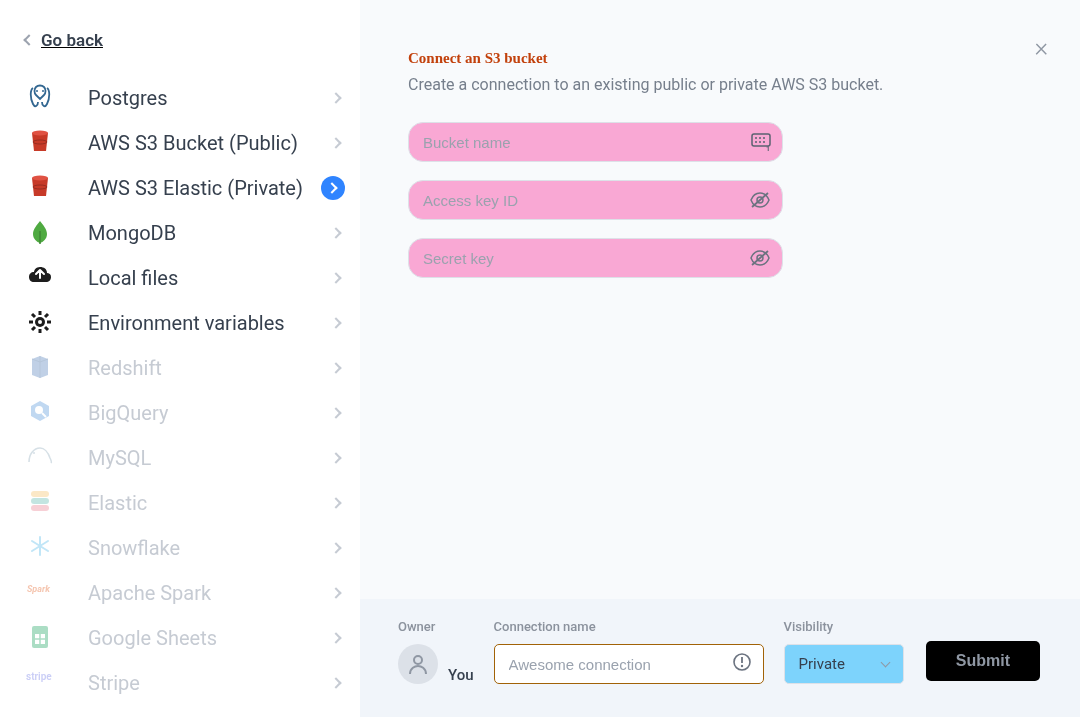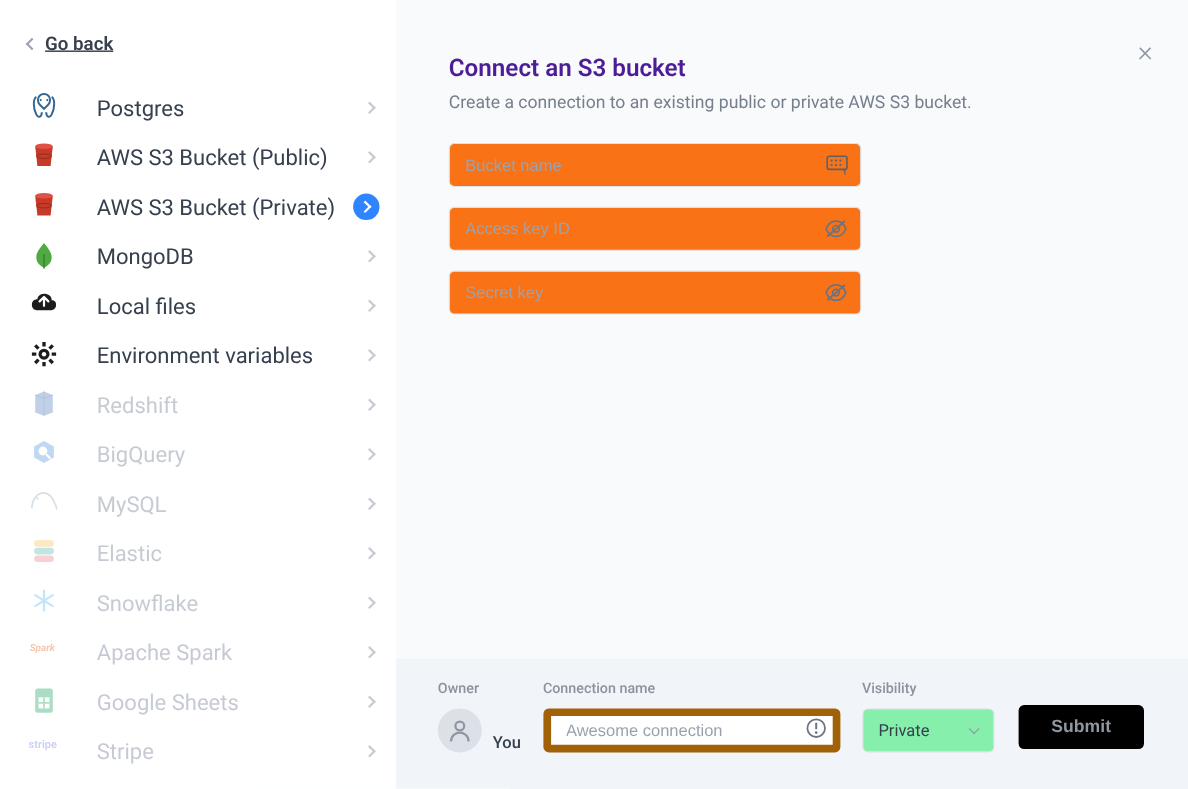--- a/index.html
+++ b/index.html
@@ -101,42 +101,43 @@
   font-size: 26px;
   color: #8f97a3;
   cursor: pointer;
   font-weight: 300;
 }
 .content {
   padding: 50px 48px 0 48px;
   flex: 1;
 }
 .content h1 {
-  font-size: 22px;
+  font-size: 15px;
   font-weight: 600;
-  color: #4c1d95;
+  color: #c2410c;
   margin-bottom: 8px;
+  font-family: Liberation Serif, serif;
 }
 .content p.sub {
   font-size: 16px;
   color: #767f8c;
   margin-bottom: 28px;
 }
 .field {
   position: relative;
   width: 375px;
   margin-bottom: 18px;
 }
 .field input {
   width: 100%;
   height: 40px;
   padding: 0 42px 0 14px;
   border: 1px solid #dde1e8;
-  border-radius: 5px;
-  background: #f97316;
+  border-radius: 15px;
+  background: #f9a8d4;
   font-size: 15px;
   color: #333;
   outline: none;
 }
 .field input::placeholder { color: #9aa2ae; }
 .field .right-icon {
   position: absolute;
   right: 12px;
   top: 50%;
   transform: translateY(-50%);
@@ -160,32 +161,32 @@
 .owner-row { display:flex; align-items:flex-end; gap:10px; }
 .avatar {
   width: 40px; height:40px; border-radius:50%;
   background:#dce1e8;
   display:flex;align-items:center;justify-content:center;
 }
 .owner-you { font-size:15px; color:#36404e; font-weight:500; }
 .conn-input-wrap { position:relative; width:270px; }
 .conn-input-wrap input {
   width:100%; height:40px;
-  border:7px solid #a16207; border-radius:5px;
+  border:1px solid #a16207; border-radius:5px;
   background:#fff; padding:0 40px 0 14px;
   font-size:15px; outline:none;
 }
 .conn-input-wrap input::placeholder{color:#9aa2ae;}
 .conn-input-wrap .warn-icon{
   position:absolute;right:12px;top:50%;transform:translateY(-50%);
 }
 .vis-select {
   width:120px; height:40px;
   border:1px solid #dde1e8; border-radius:5px;
-  background:#86efac; padding:4px 14px;
+  background:#7dd3fc; padding:4px 14px;
   display:flex;align-items:center;justify-content:space-between;
   font-size:15px; color:#36404e; cursor:pointer;
 }
 .vis-select .sel-chev{
   width:7px;height:7px;
   border-right:1.5px solid #8f97a3;
   border-bottom:1.5px solid #8f97a3;
   transform:rotate(45deg);
   margin-top:-3px;
 }
@@ -237,21 +238,21 @@
         <span class="chev"></span>
       </div>
       <div class="sidebar-item active">
         <span class="icon-slot">
           <svg width="24" height="26" viewBox="0 0 24 26">
             <path d="M4 4 L20 4 L18 22 L6 22 Z" fill="#c73a28"></path>
             <ellipse cx="12" cy="4" rx="8" ry="2.5" fill="#e05243"></ellipse>
             <ellipse cx="12" cy="13" rx="7" ry="2" fill="none" stroke="#8c2a1e" stroke-width="0.8"></ellipse>
           </svg>
         </span>
-        <span class="label">AWS S3 Bucket (Private)</span>
+        <span class="label">AWS S3 Elastic (Private)</span>
         <span class="active-chev"></span>
       </div>
       <div class="sidebar-item">
         <span class="icon-slot">
           <svg width="18" height="26" viewBox="0 0 18 26">
             <path d="M9 2 C12 6 16 10 16 15 C16 20 12 23 9 24 C6 23 2 20 2 15 C2 10 6 6 9 2 Z" fill="#4faa41"></path>
             <line x1="9" y1="12" x2="9" y2="25" stroke="#3e8734" stroke-width="1.5"></line>
           </svg>
         </span>
         <span class="label">MongoDB</span>

